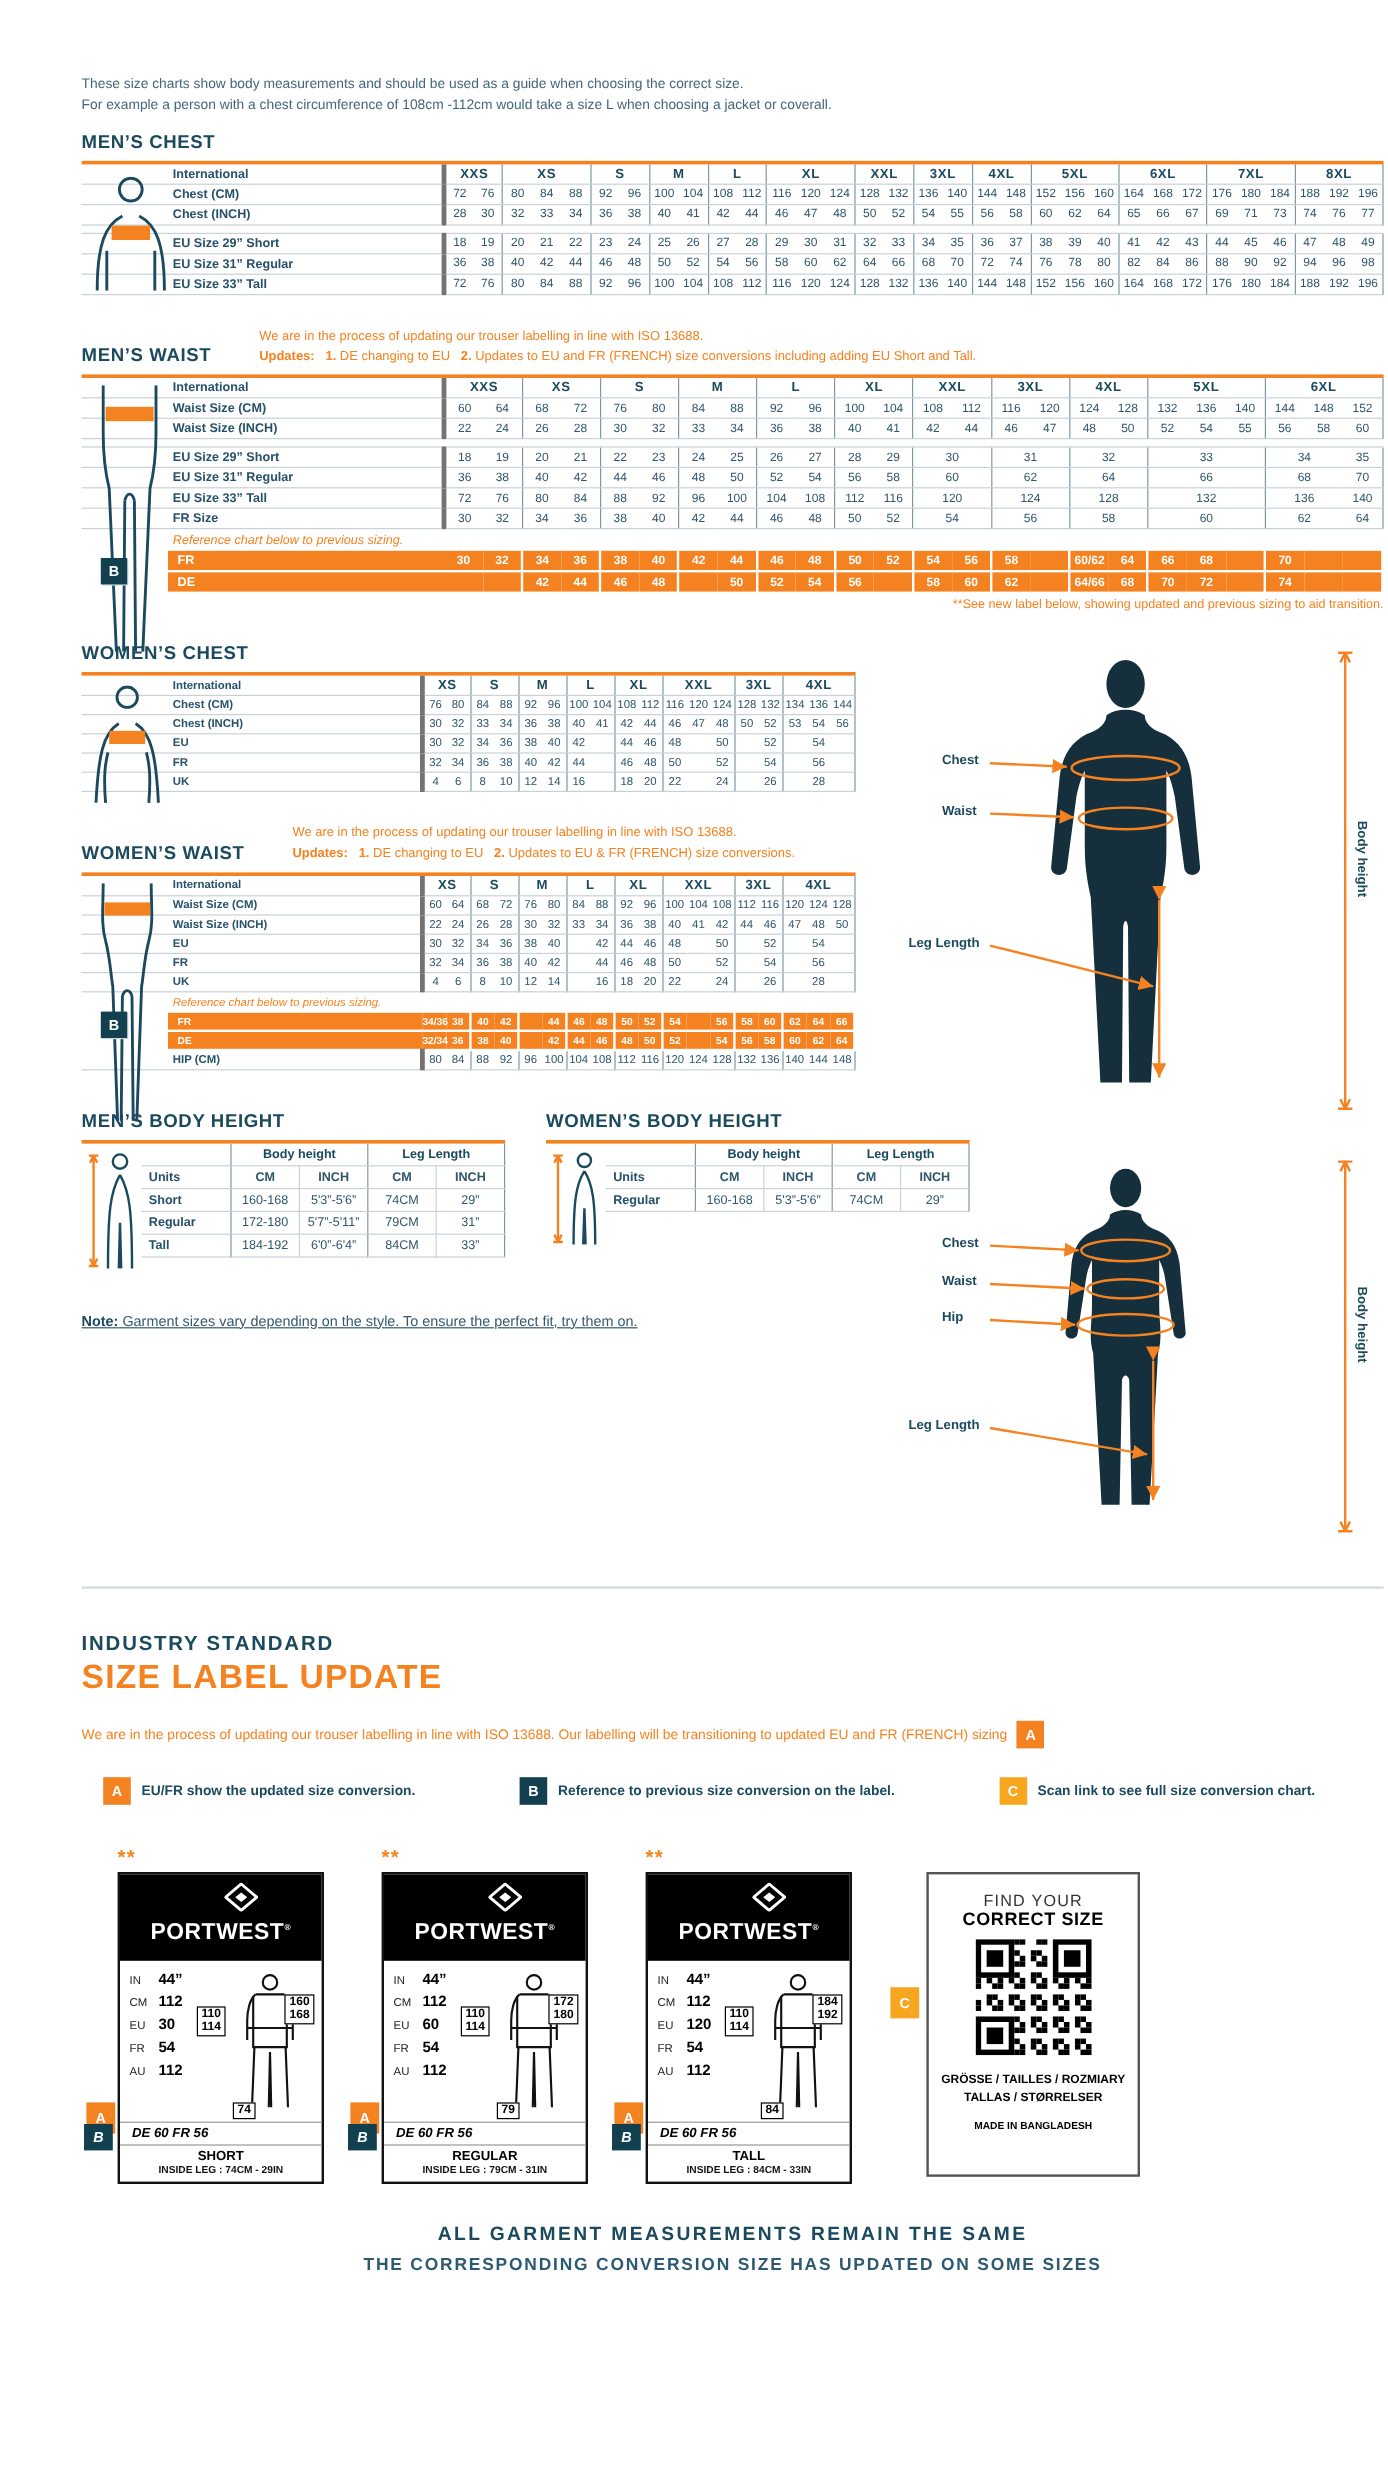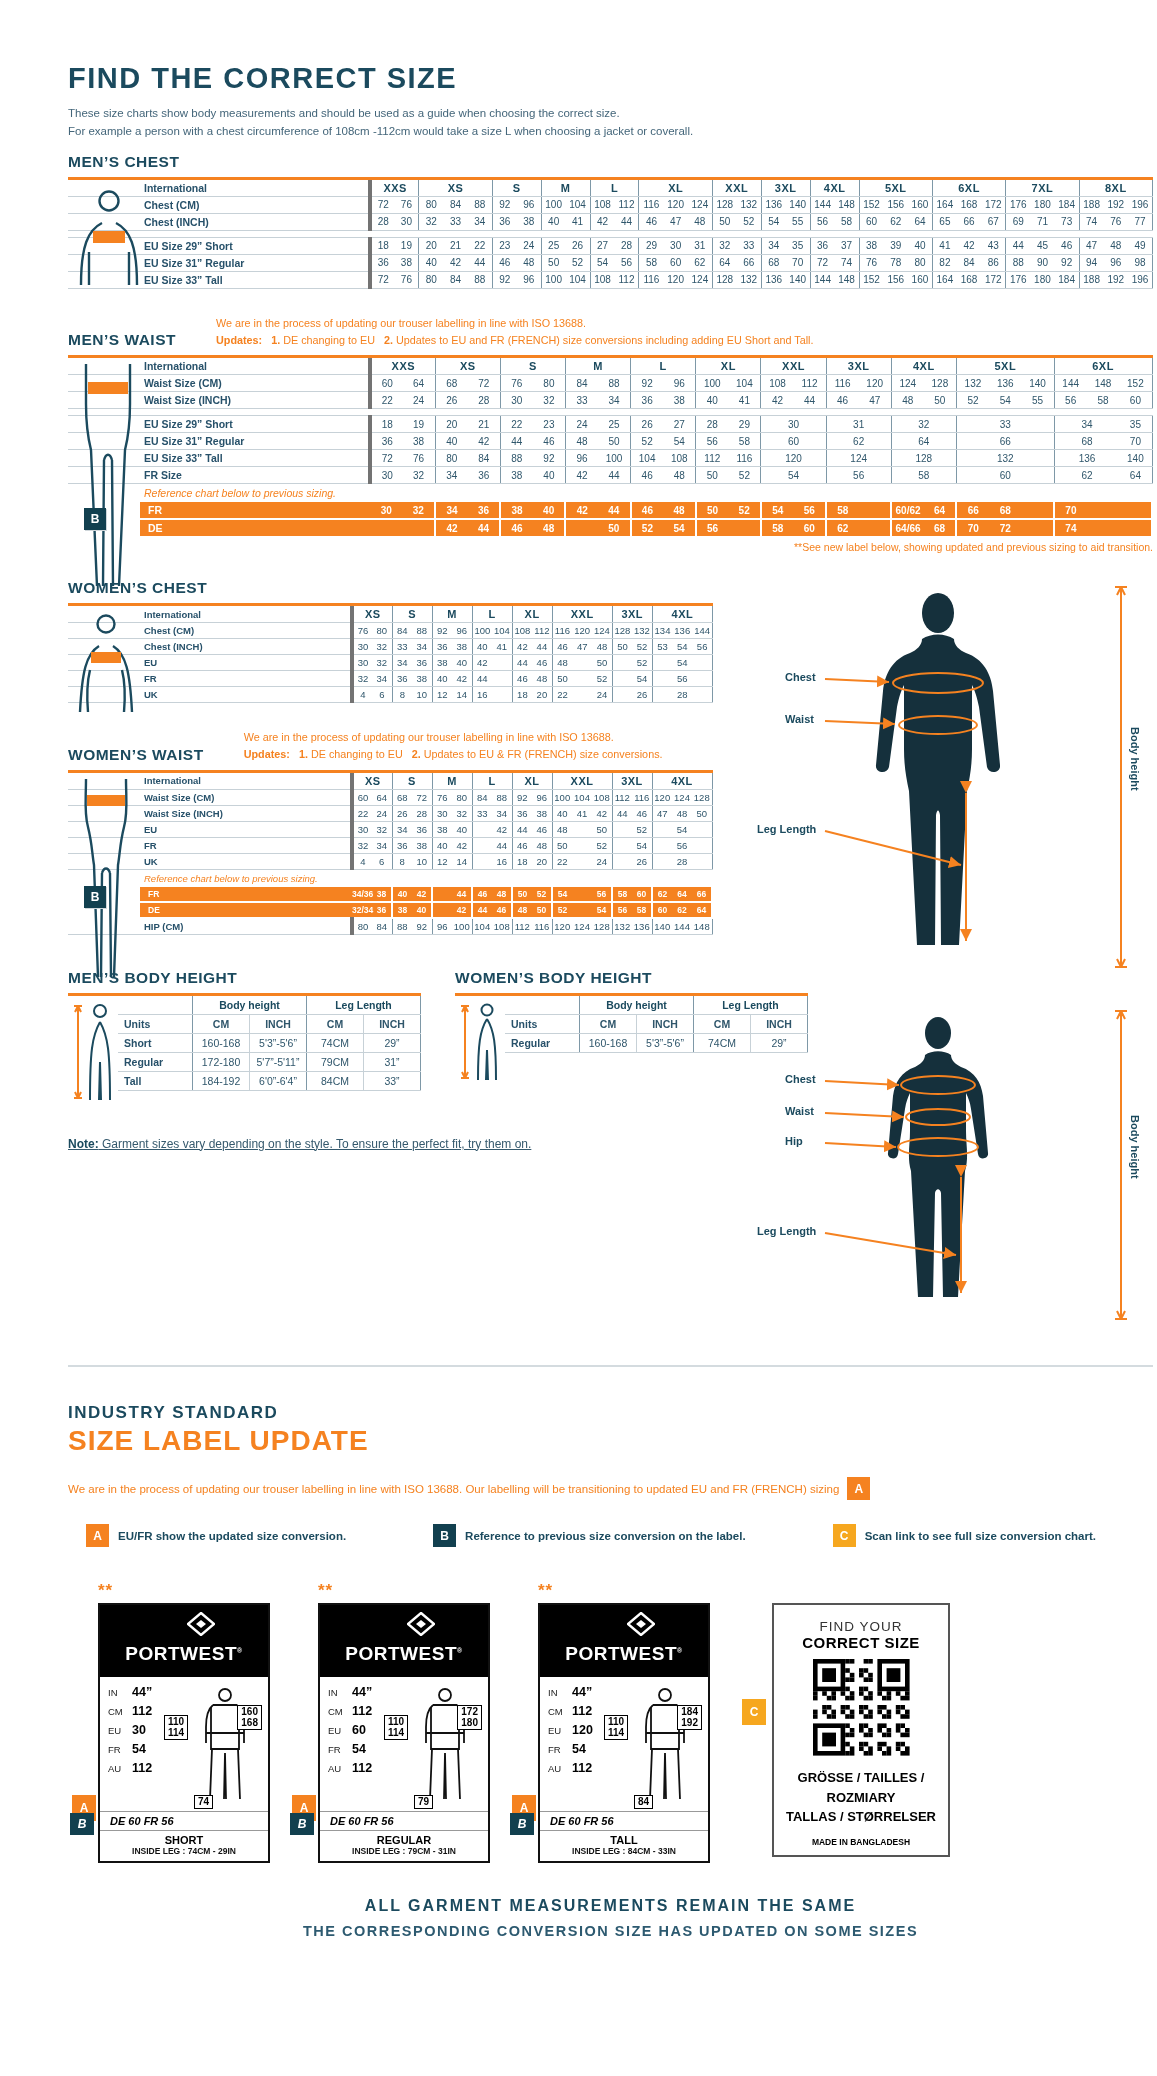--- a/index.html
+++ b/index.html
@@ -95,34 +95,33 @@
   .pc-defr{border-top:1.5px solid #999;font-size:11px;font-style:italic;font-weight:800;padding:3px 0 3px 10px;position:relative;color:#000;}
   .pos-b{position:absolute;left:-30px;top:1px;width:24px;height:22px;}
   .pc-foot{border-top:1.5px solid #999;text-align:center;padding:3px 0 5px;}
   .pc-name{font-weight:800;font-size:11px;color:#000;}
   .pc-leg{font-size:8.5px;font-weight:600;color:#111;}
   
   .qr-block{margin-left:14px;position:relative;width:178px;margin-top:22px;}
   .qcard{border:2px solid #555;padding:14px 8px 0;text-align:center;min-height:236px;}
   .q1{font-size:13.5px;letter-spacing:1px;color:#333;}
   .q2{font-size:15px;font-weight:800;color:#000;letter-spacing:.5px;margin-bottom:8px;}
-  .qlang{font-size:13px;font-weight:800;color:#000;margin-top:8px;line-height:1.5;}
+  .qlang{font-size:10px;font-weight:800;color:#000;margin-top:8px;line-height:1.5;}
   .qmade{font-size:8.5px;font-weight:800;color:#000;margin-top:10px;}
   .pos-c{position:absolute;left:-30px;top:96px;width:24px;height:26px;}
   
   .big-foot{width:1085px;text-align:center;margin-top:34px;}
   .bf1{font-size:16px;font-weight:800;letter-spacing:2px;color:#1b4a5e;}
   .bf2{font-size:14.5px;font-weight:600;letter-spacing:1.5px;color:#2d5a70;margin-top:8px;}
 </style>
 </head>
 <body>
 
 <div class="page">
 
-  <h1>FIND THE CORRECT SIZE</h1>
   <p class="intro">
     <span>These size charts show body measurements and should be used as a guide when choosing the correct size.</span><br>
     <span>For example a person with a chest circumference of 108cm -112cm would take a size L when choosing a jacket or coverall.</span>
   </p>
 
   <section class="sec">
     <h2>MEN’S CHEST</h2>
     <div class="tbl-wrap wide" id="t-mens-chest">
       <svg class="tico" style="left:8px;top:10px" width="64" height="96" viewBox="0 0 64 96">
         <g fill="none" stroke="#1b4a5e" stroke-width="2.4">

